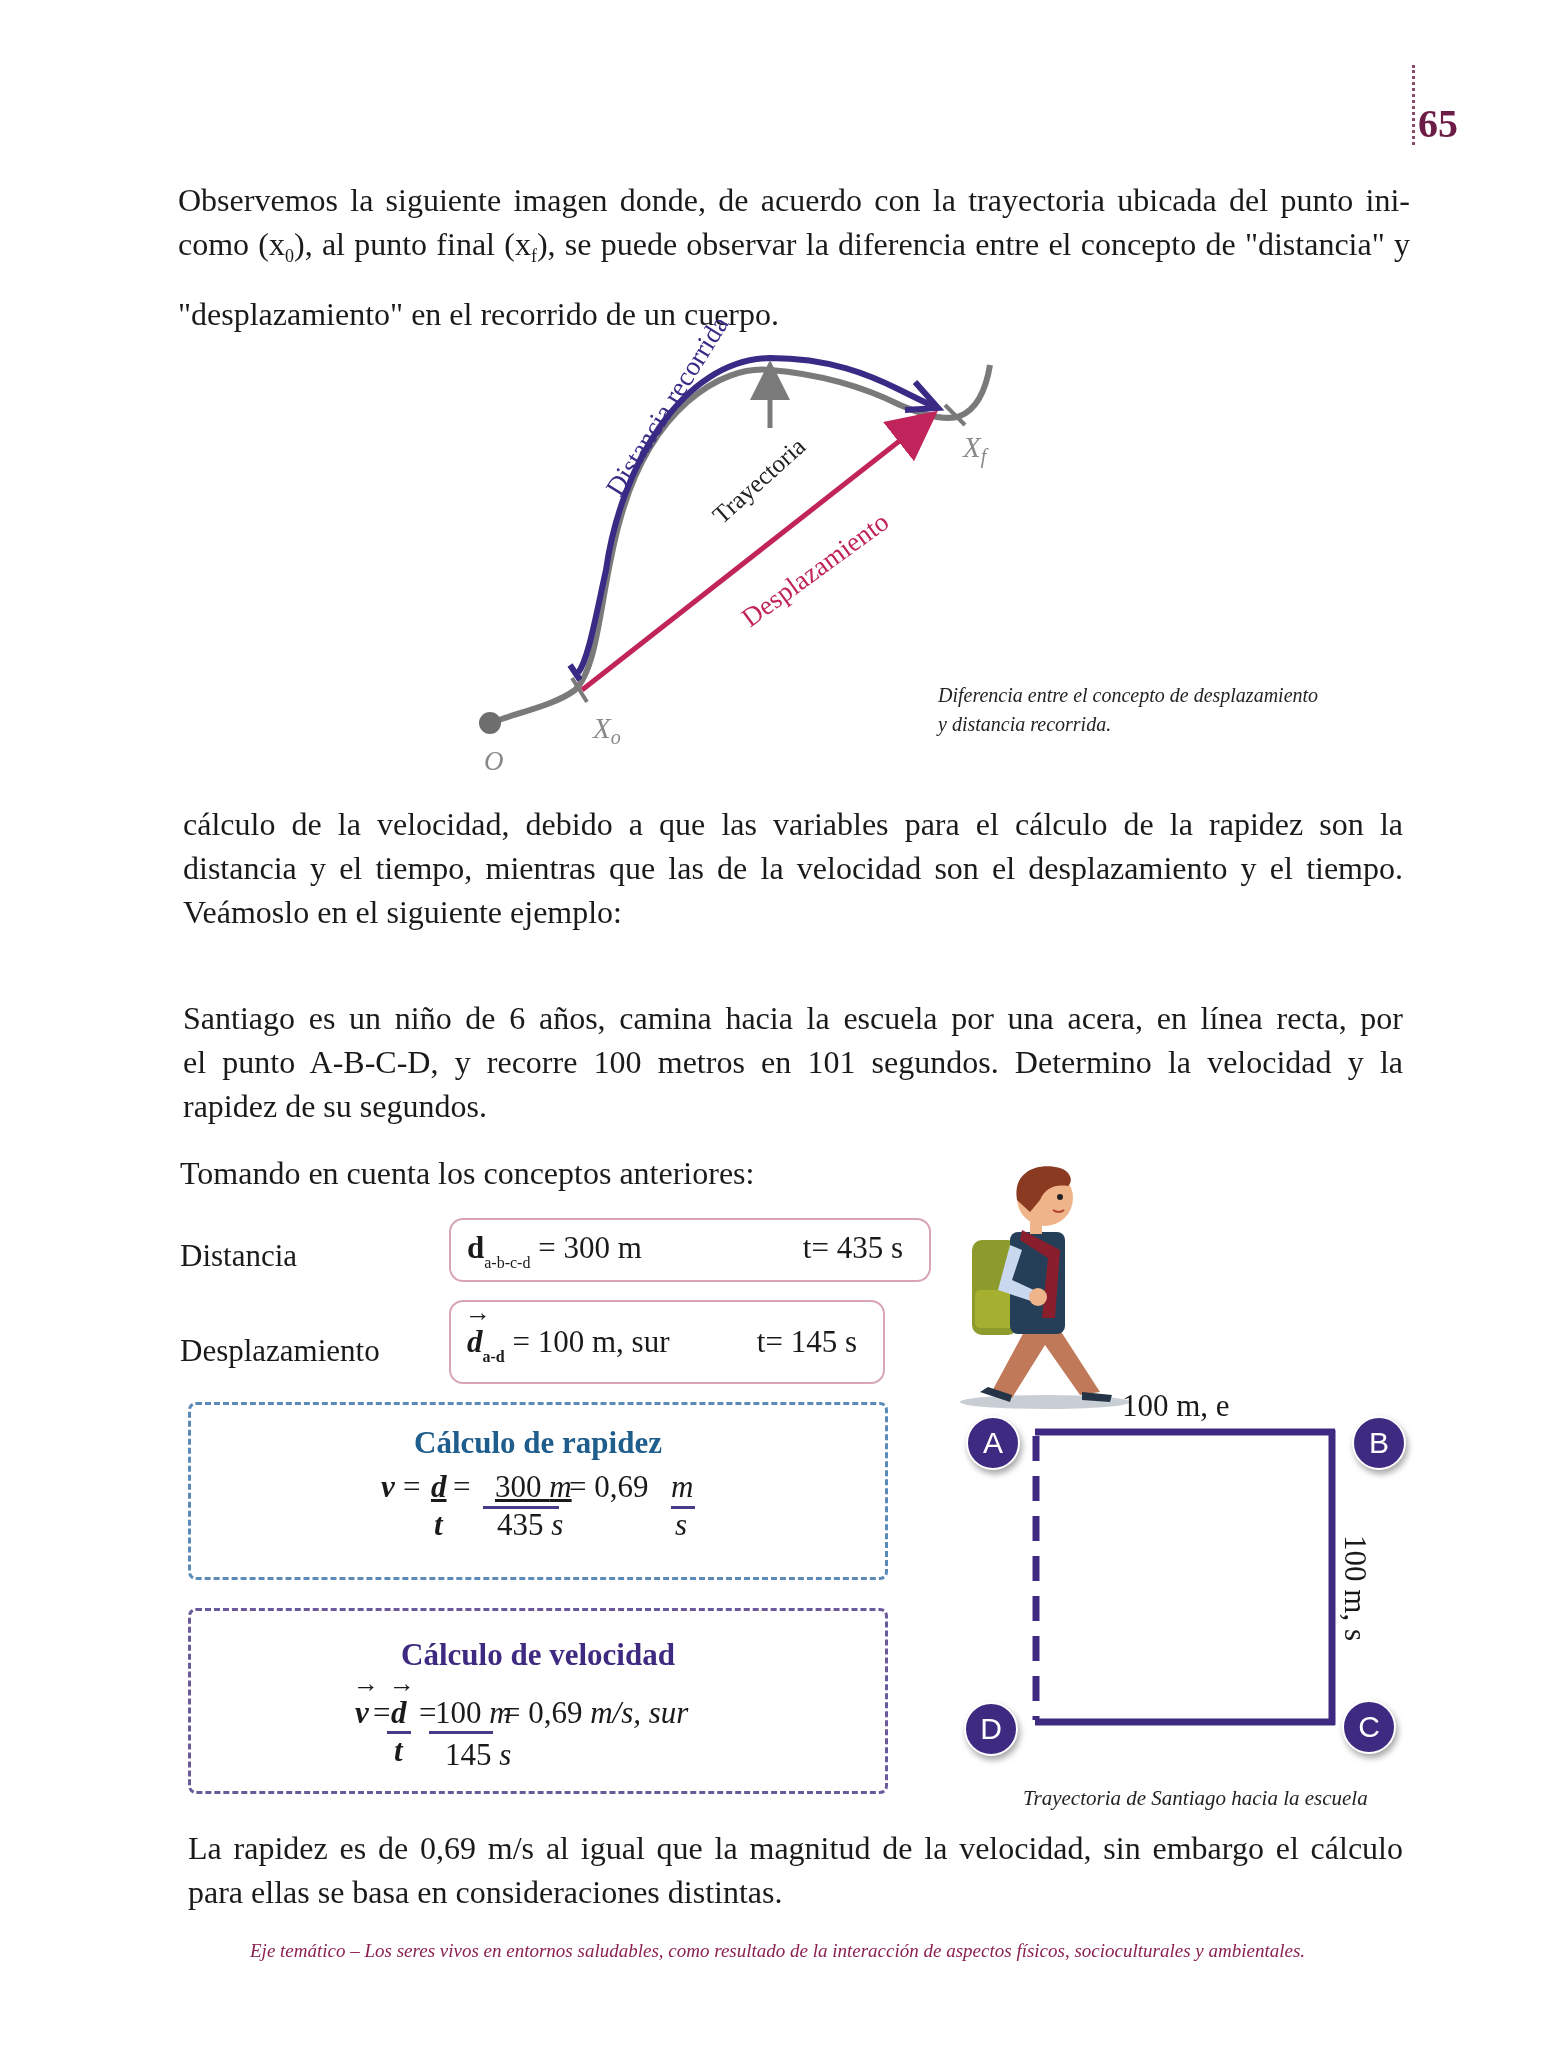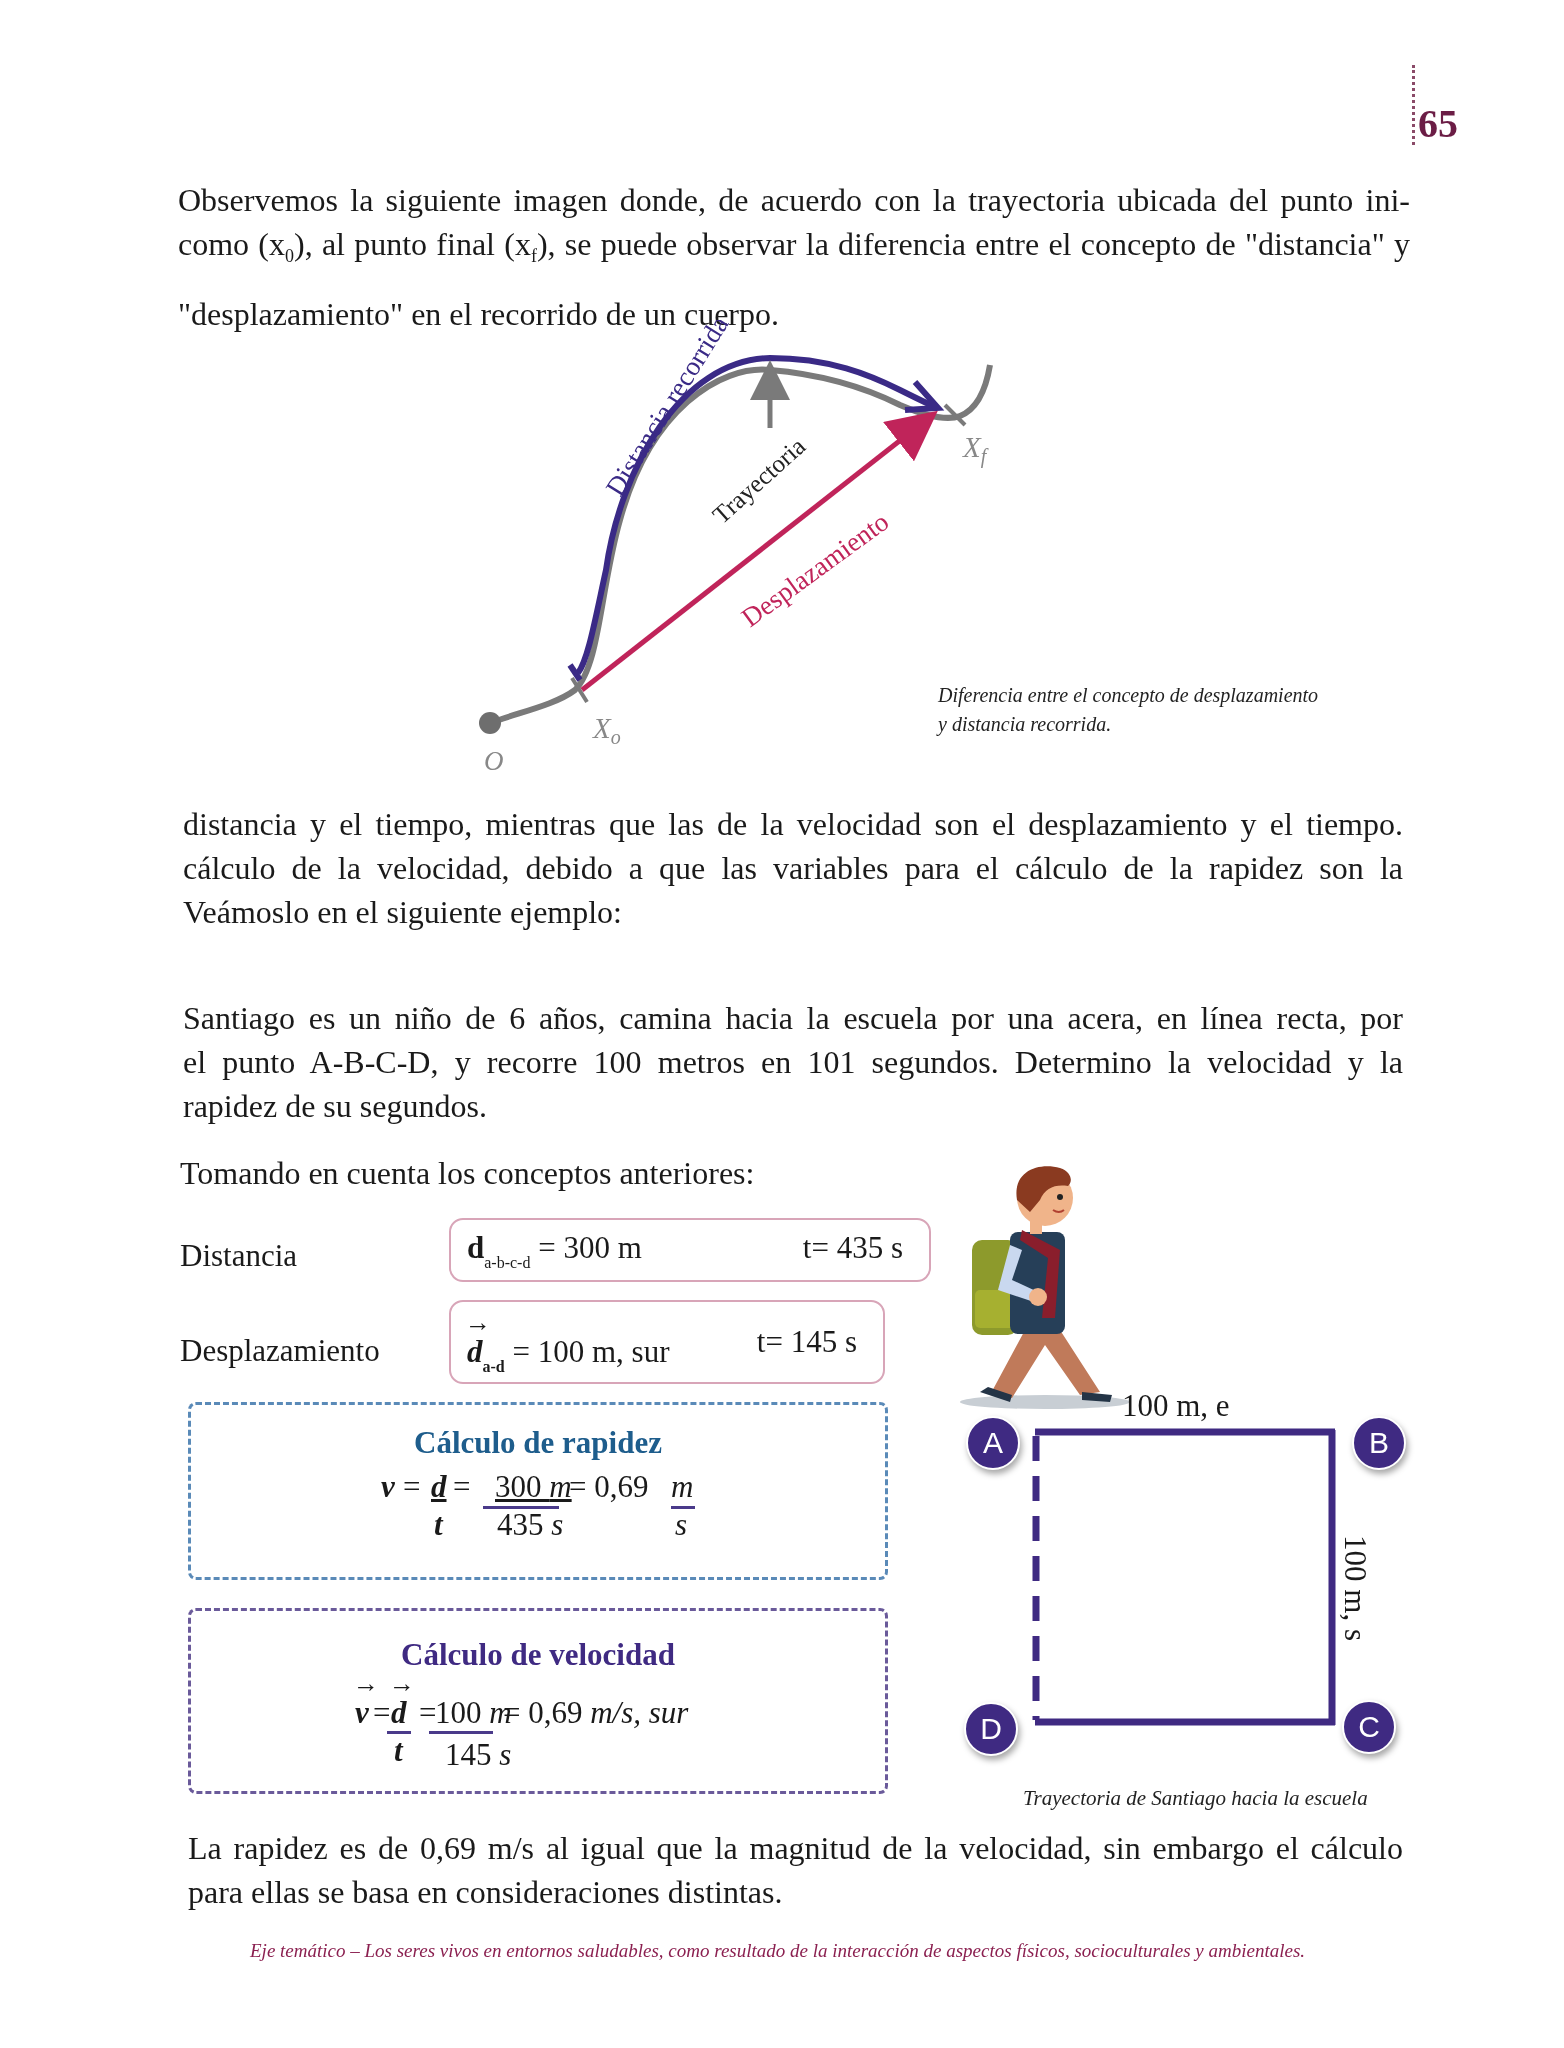--- a/index.html
+++ b/index.html
@@ -71,42 +71,42 @@
   <text x="24" y="450" font-family="Liberation Serif, serif" font-style="italic" font-size="27" fill="#888"><tspan>O</tspan></text>
   <text x="133" y="418" font-family="Liberation Serif, serif" font-style="italic" font-size="29" fill="#888"><tspan>X</tspan><tspan font-size="20" dy="6">o</tspan></text>
   <text x="503" y="137" font-family="Liberation Serif, serif" font-style="italic" font-size="29" fill="#888"><tspan>X</tspan><tspan font-size="20" dy="6">f</tspan></text>
 </svg>
 <div class="caption" style="left:938px; top:649px;">
   <div>Diferencia entre el concepto de desplazamiento</div>
   <div>y distancia recorrida.</div>
 </div>
 
 <div class="para" style="left:183px; top:802px; width:1220px;">
+  <div style="text-align-last:justify;">cálculo de la velocidad, debido a que las variables para el cálculo de la rapidez son la</div>
   <div style="text-align-last:justify;">distancia y el tiempo, mientras que las de la velocidad son el desplazamiento y el tiempo.</div>
-  <div style="text-align-last:justify;">cálculo de la velocidad, debido a que las variables para el cálculo de la rapidez son la</div>
   <div>Veámoslo en el siguiente ejemplo:</div>
 </div>
 
 <div class="para" style="left:183px; top:996px; width:1220px;">
   <div style="text-align-last:justify;">Santiago es un niño de 6 años, camina hacia la escuela por una acera, en línea recta, por</div>
   <div style="text-align-last:justify;">el punto A-B-C-D, y recorre 100 metros en 101 segundos. Determino la velocidad y la</div>
   <div>rapidez de su segundos.</div>
 </div>
 
 <div class="row-label" style="left:180px; top:1155px; font-size:32px;">Tomando en cuenta los conceptos anteriores:</div>
 
 <div class="row-label" style="left:180px; top:1238px;">Distancia</div>
 <div class="valbox" style="left:449px; top:1218px; width:432px; height:60px;padding-left:46px;">
   <span class="expr"><span class="b">d</span><span class="sub">a-b-c-d</span> <span>= 300 m</span></span>
   <span class="time">t= 435 s</span>
 </div>
 
 <div class="row-label" style="left:180px; top:1333px;">Desplazamiento</div>
 <div class="valbox" style="left:449px; top:1300px; width:432px; height:80px;">
-  <span class="expr" style="top:32px;text-align:center;"><span class="vec">d</span><span class="sub b" style="font-weight:bold;">a-d</span> <span>= 100 m, sur</span></span>
+  <span class="expr" style="top:22px;text-align:center;"><span class="vec">d</span><span class="sub b" style="font-weight:bold;">a-d</span> <span>= 100 m, sur</span></span>
   <span class="time" style="top:22px;">t= 145 s</span>
 </div>
 
 <div class="calcbox" style="left:188px; top:1402px; width:694px; height:172px; border-color:#5a8ab8;">
   <div class="title" style="top:20px; color:#1e5d8c;">Cálculo de rapidez</div>
   <span class="eq-text it b" style="left:190px; top:64px;">v</span>
   <span class="eq-text" style="left:212px; top:64px;">=</span>
   <span class="eq-text it b" style="left:240px; top:64px; text-decoration:underline;">d</span>
   <span class="eq-text" style="left:262px; top:64px;">=</span>
   <span class="eq-text" style="left:304px; top:64px;text-decoration:underline;">300 <i>m</i></span>

